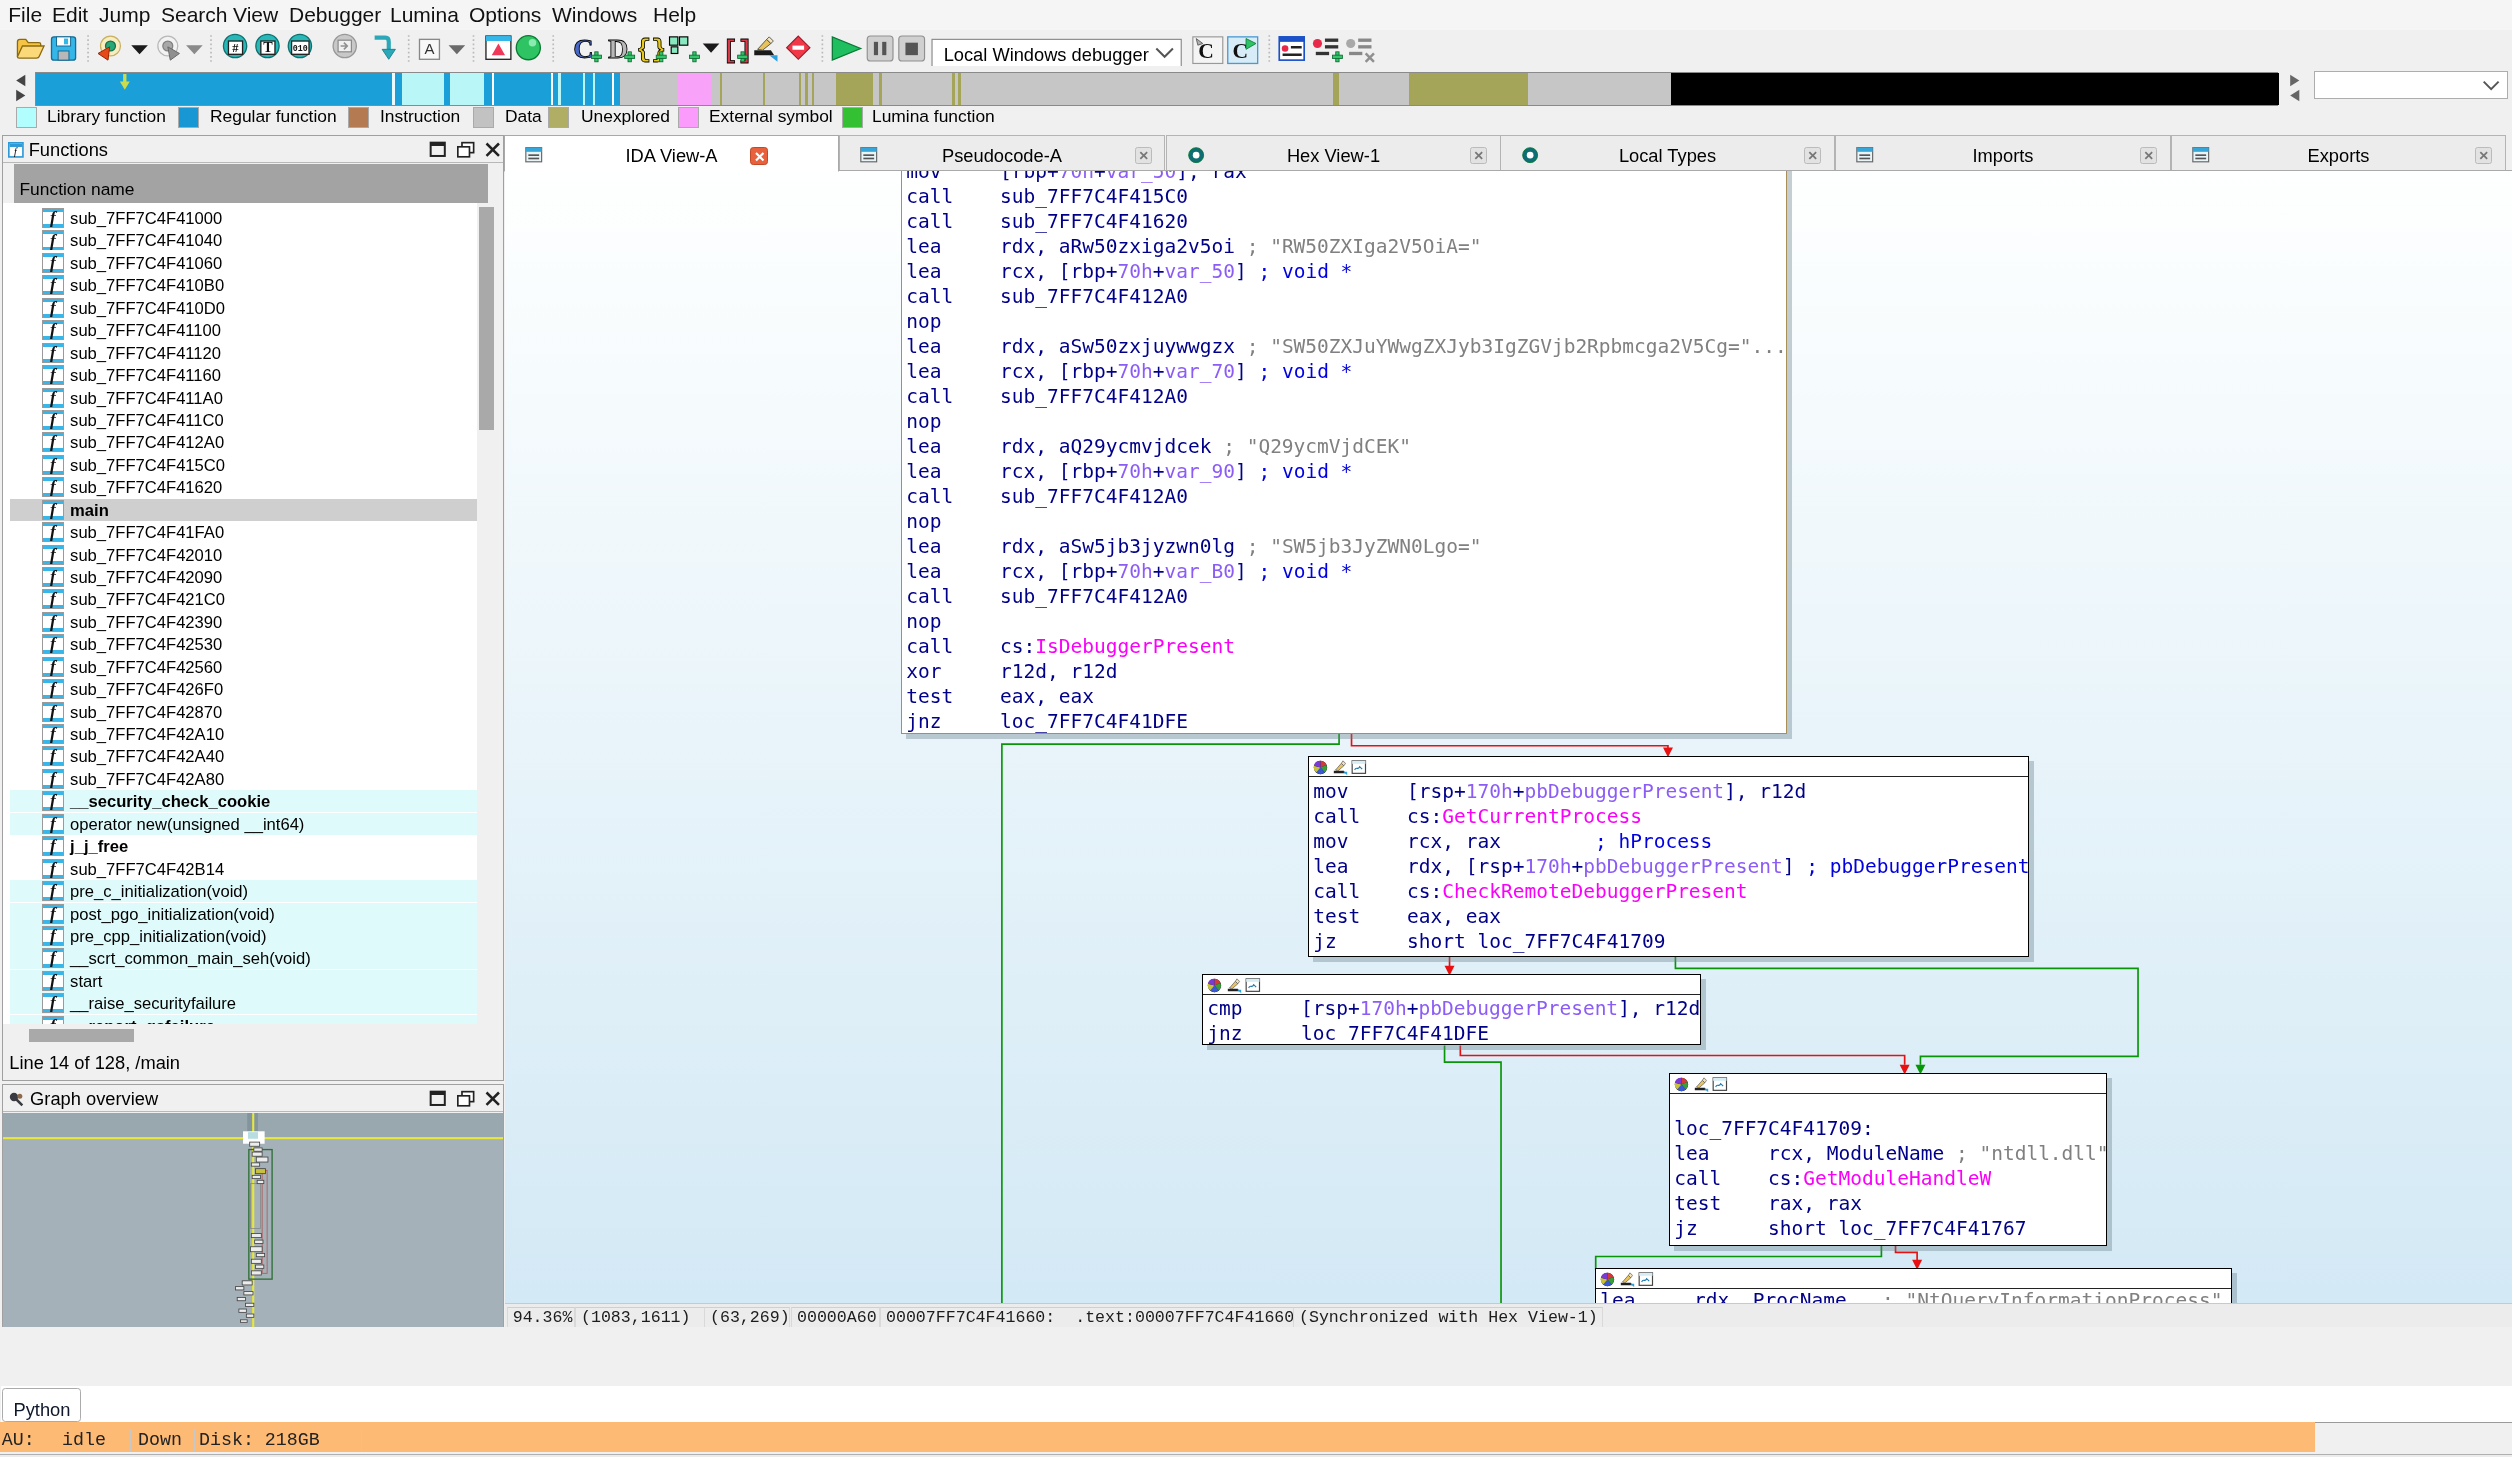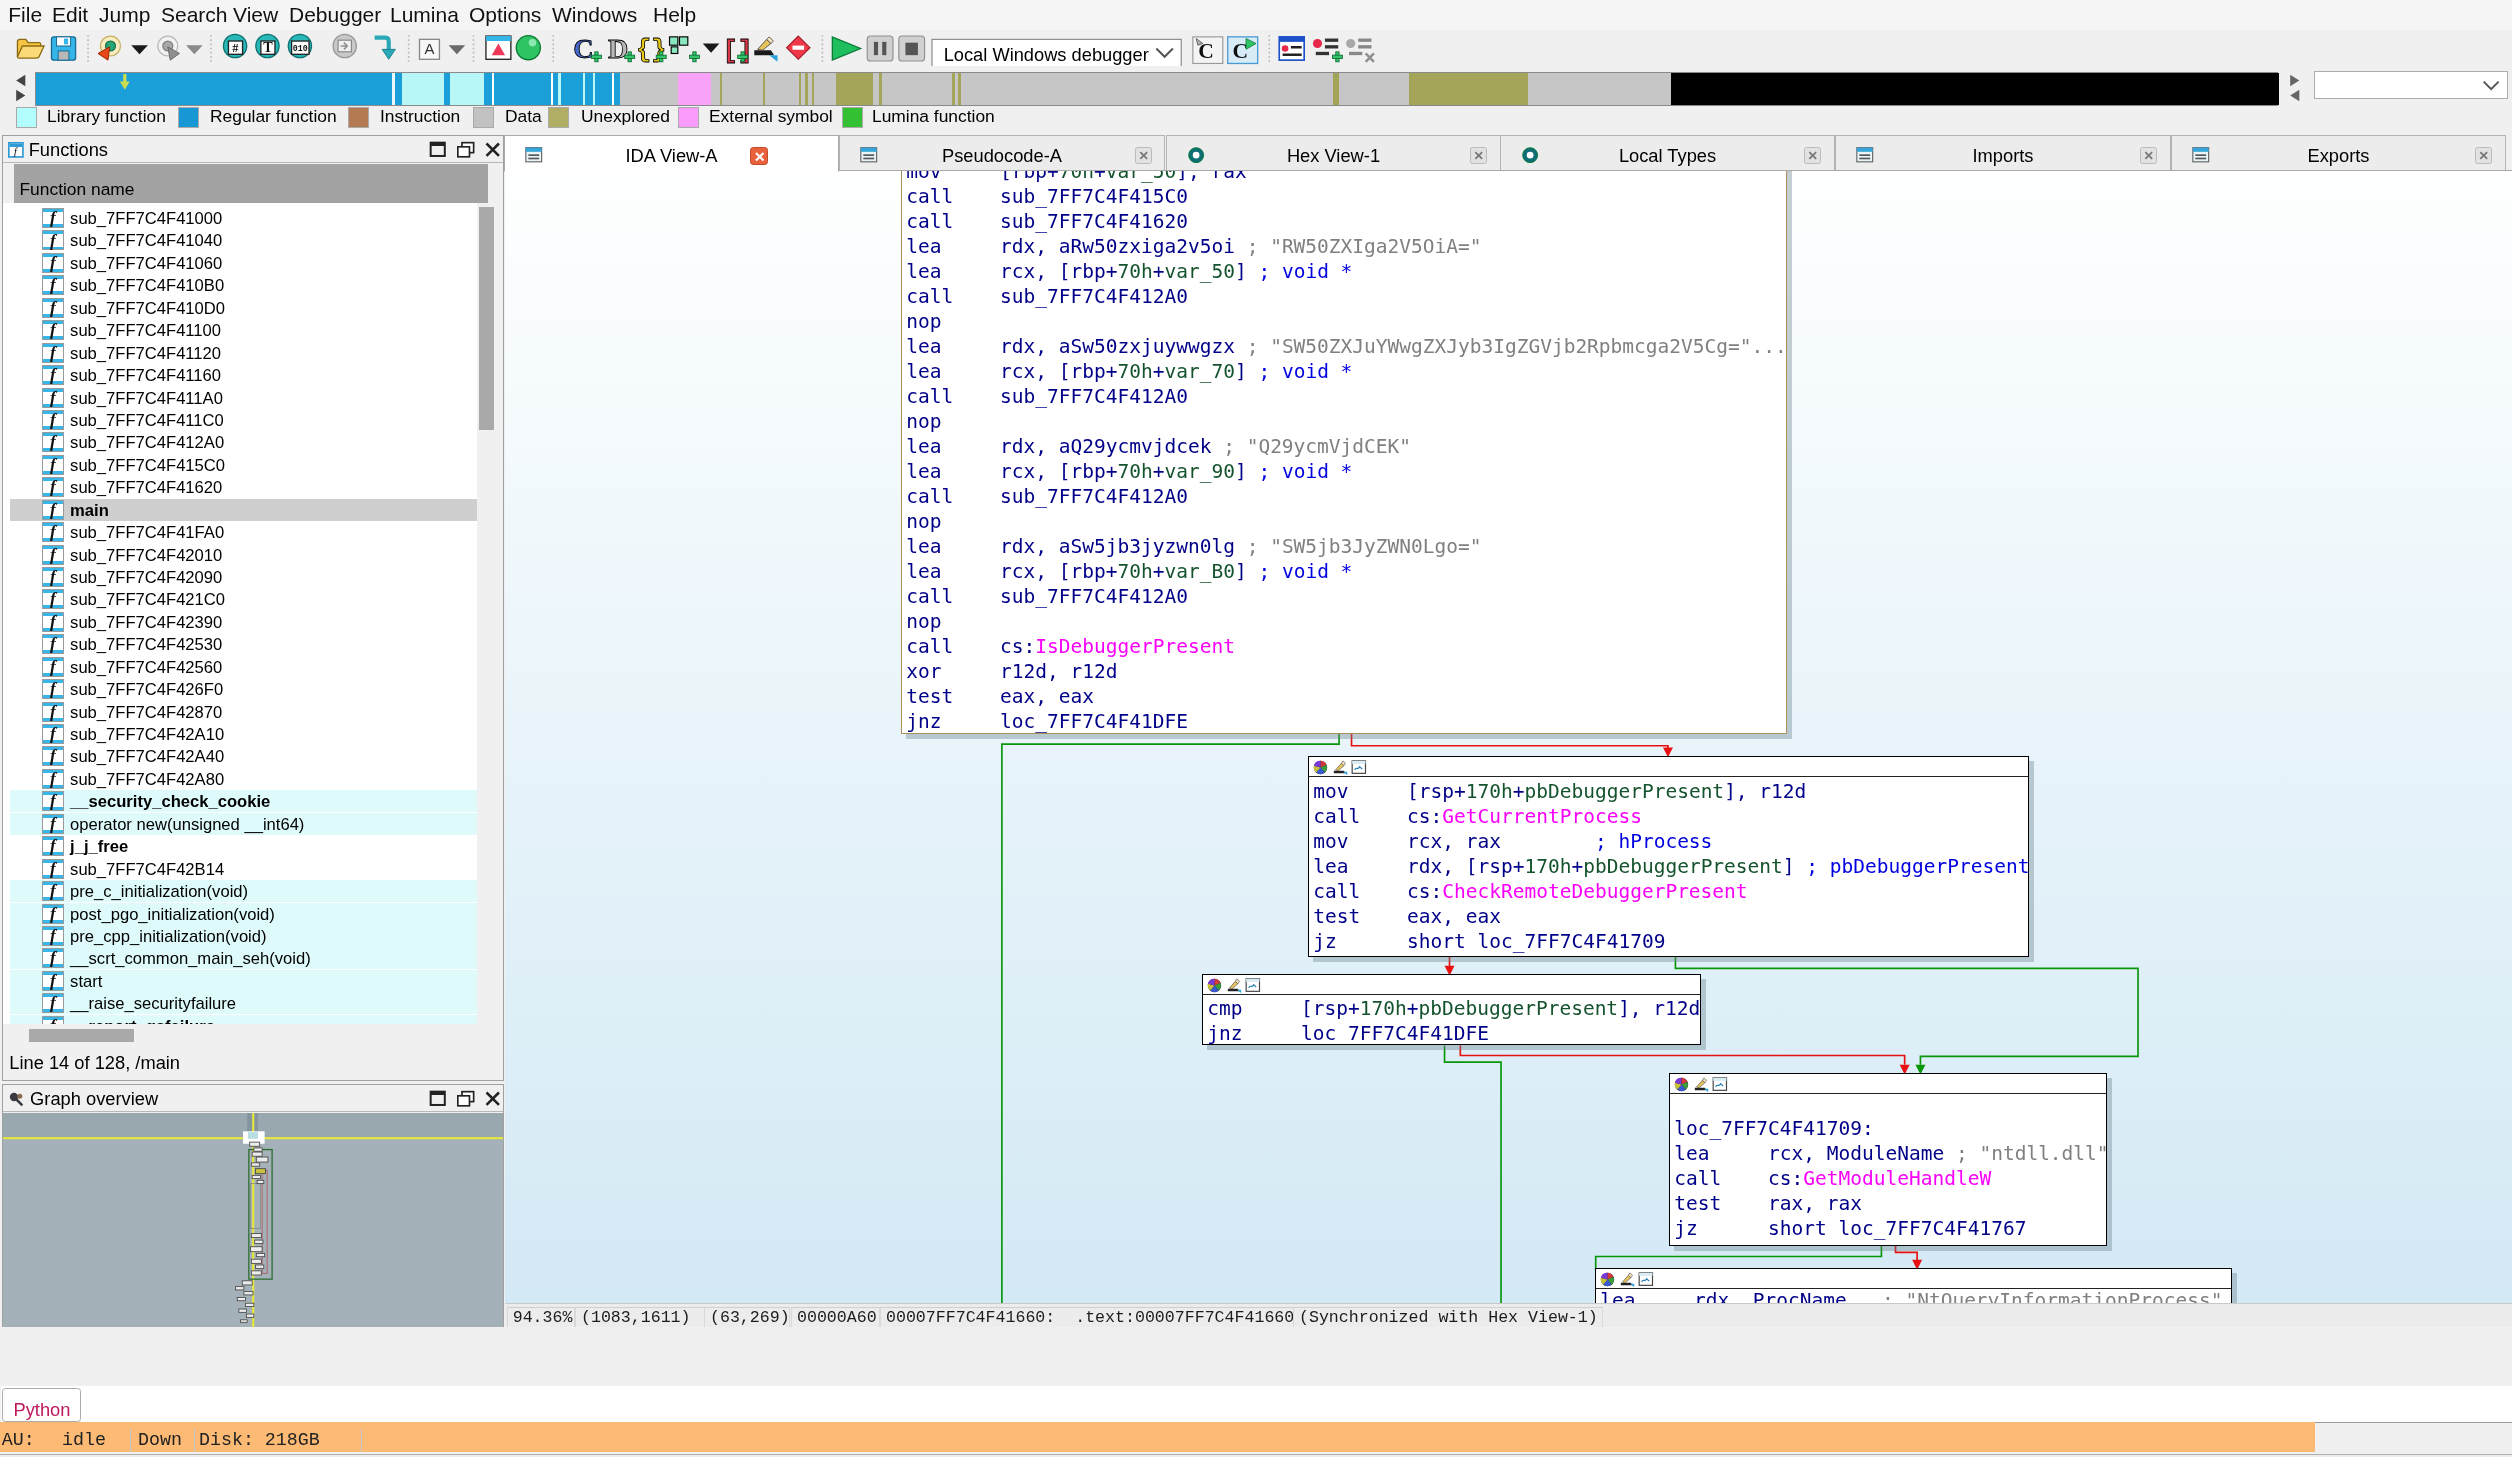--- a/index.html
+++ b/index.html
@@ -24,21 +24,21 @@
 .ficon{position:absolute;left:32px;top:0.8px;width:21.6px;height:20px;background:#fff;border:0.8px solid #9a9a9a}
 .ficon i{position:absolute;left:0;right:0;font-family:"Liberation Serif",serif;font-style:italic;font-weight:bold;
   font-size:17.4px;top:-1.7px;text-align:center;color:#111}
 .fbar{position:absolute;left:0;right:0;height:2.9px;background:#3ab5e8}
 .tab{position:absolute;top:0;height:35px;background:#ececec;border:0.8px solid #b4b4b4;border-bottom:none;font-size:18.3px;color:#000}
 .tabx{position:absolute;top:10.8px;width:17.4px;height:17.4px;background:#e2e2e2;border:0.8px solid #bbb;border-radius:2.5px;
   color:#777;font-size:12.5px;text-align:center;line-height:16px;font-weight:bold}
 .gnode{position:absolute;background:#fff;border:0.8px solid #000;box-shadow:5px 5px 0 rgba(105,128,140,.38)}
 .gnode pre{position:absolute;left:4.2px;top:0;font-size:19.5px;line-height:25px;color:#000089;white-space:pre}
 .nstrip{position:absolute;left:0;top:0;right:0;height:20px;background:#fff;border-bottom:0.8px solid #222}
-.g{color:#14532d}.cb{color:#0000e0}.cg{color:#808080}.mg{color:#fa00fa}
+.g{color:#8b5cf6}.cb{color:#0000e0}.cg{color:#808080}.mg{color:#fa00fa}
 .sbseg{position:absolute;top:2.5px;height:21.6px;border:0.8px solid #d9d9d9;border-top-color:#cfcfcf;
   font-size:16.6px;color:#1c1c1c;font-family:"Liberation Mono",monospace;white-space:pre}
 </style></head><body>
 <div id="menubar" class="abs">
     <span style="left:8.3px">File</span>
     <span style="left:52px">Edit</span>
     <span style="left:99px">Jump</span>
     <span style="left:161px">Search</span>
     <span style="left:233px">View</span>
     <span style="left:289px">Debugger</span>
@@ -891,21 +891,21 @@
     <div class="sbseg" style="left:70px;width:130px;padding-left:5px;padding-top:0.8px">(1083,1611)</div>
     <div class="sbseg" style="left:199px;width:86px;padding-left:5px;padding-top:0.8px">(63,269)</div>
     <div class="sbseg" style="left:286px;width:89px;padding-left:5px;padding-top:0.8px">00000A60</div>
     <div class="sbseg" style="left:375px;width:414px;padding-left:5px;padding-top:0.8px">00007FF7C4F41660:  .text:00007FF7C4F41660</div>
     <div class="sbseg" style="left:788px;width:310px;padding-left:5px;padding-top:0.8px">(Synchronized with Hex View-1)</div>
   </div>
 <div class="abs" style="left:505px;top:1328px;width:2007px;height:1.7px;background:#8fc0d8"></div>
 <div class="abs" style="left:0px;top:1327px;width:2512px;height:130px;background:#f0f0f0">
     <div class="abs" style="left:0.8px;top:59px;width:2511px;height:37px;background:#fff;border-bottom:0.8px solid #9a9a9a">
       <div class="abs" style="left:1.7px;top:1.7px;width:79px;height:34px;background:#fff;border:0.8px solid #ababab;border-radius:3.3px">
-        <div class="abs" style="left:0;right:0;top:10.8px;text-align:center;font-size:18.3px;color:#be185d">Python</div>
+        <div class="abs" style="left:0;right:0;top:10.8px;text-align:center;font-size:18.3px;color:#0f172a">Python</div>
       </div>
     </div>
     <div class="abs" style="left:0px;top:95px;width:2315px;height:30px;background:#fdba74">
       <div class="mono abs" style="left:1.7px;top:7.5px;font-size:18.3px;color:#222">AU:</div>
       <div class="mono abs" style="left:62px;top:7.5px;font-size:18.3px;color:#222">idle</div>
       <div class="mono abs" style="left:138px;top:7.5px;font-size:18.3px;color:#222">Down</div>
       <div class="mono abs" style="left:199px;top:7.5px;font-size:18.3px;color:#222">Disk: 218GB</div>
       <div class="abs" style="left:130px;top:6.6px;width:0.8px;height:23px;background:#c8c8c8"></div>
       <div class="abs" style="left:194px;top:6.6px;width:0.8px;height:23px;background:#c8c8c8"></div>
       <div class="abs" style="left:361px;top:6.6px;width:0.8px;height:23px;background:#c8c8c8"></div>

